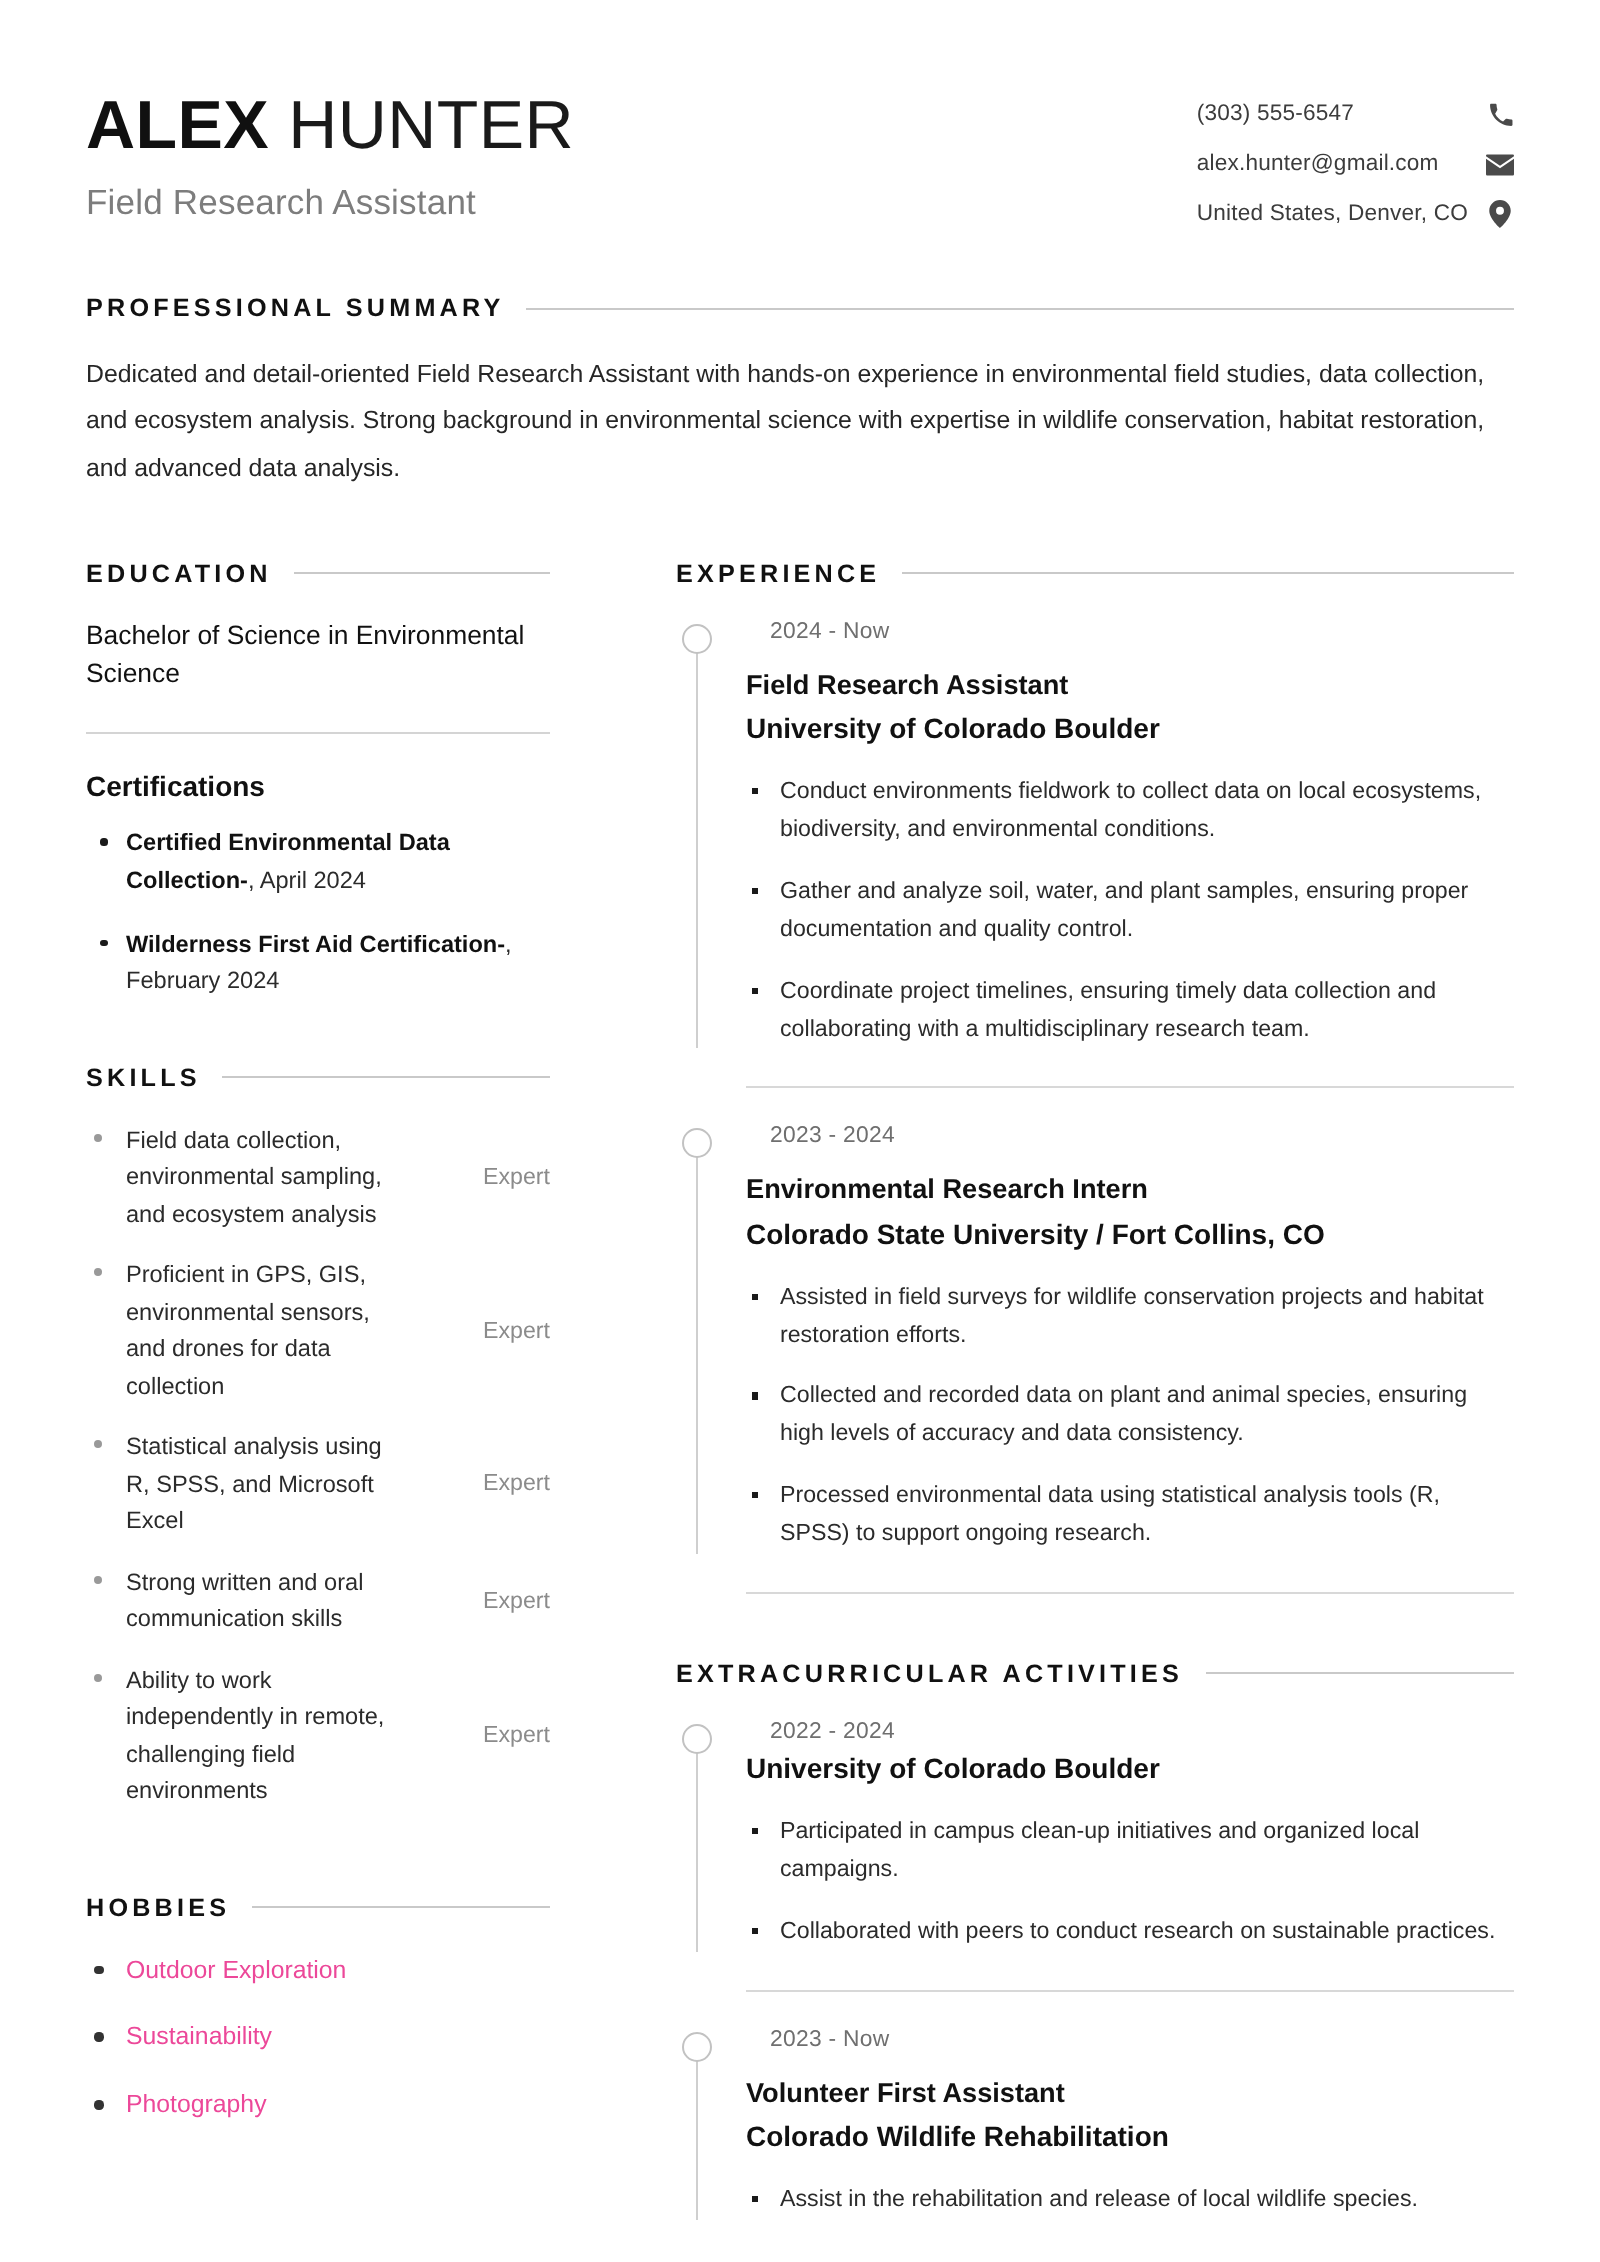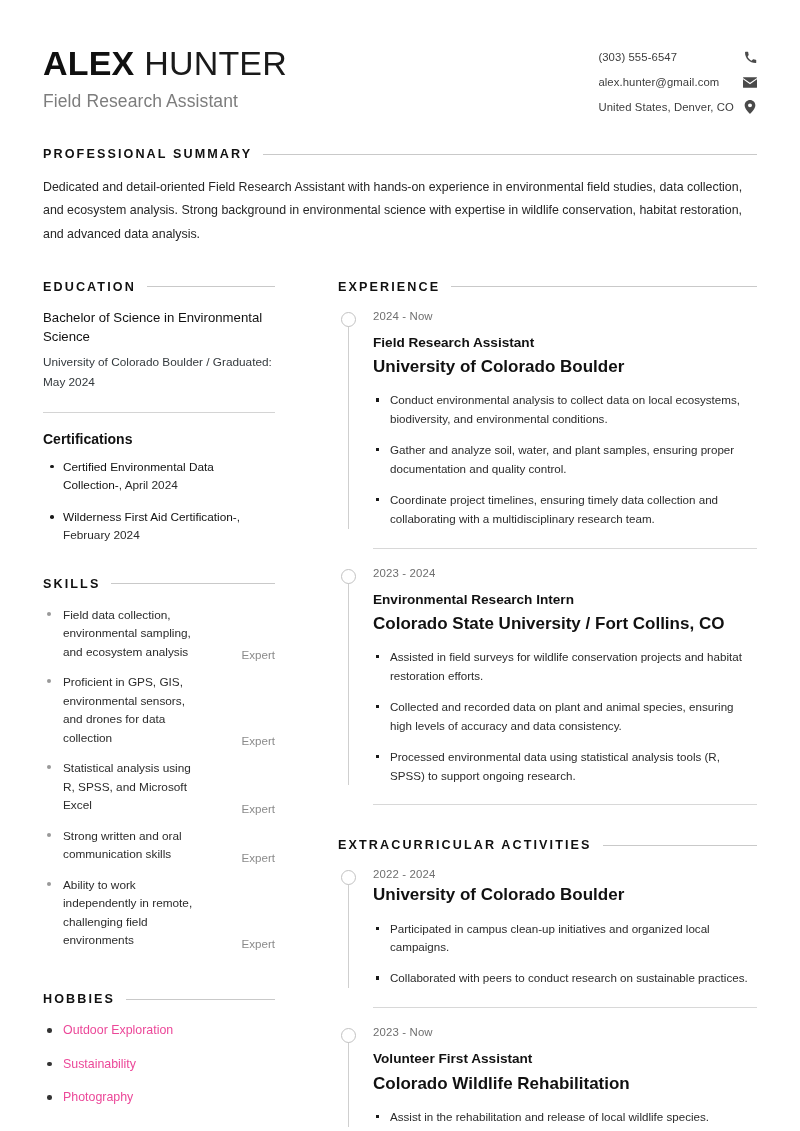--- a/index.html
+++ b/index.html
@@ -134,26 +134,26 @@
   }
   ul.cert-list li:last-child { margin-bottom: 0; }
   ul.cert-list li::before {
     content: "";
     position: absolute;
     left: 7px; top: 7px;
     width: 3.5px; height: 3.5px;
     border-radius: 50%;
     background: #1a1a1a;
   }
-  ul.cert-list li .cname { font-weight: 400; color: #111; }
+  ul.cert-list li .cname { font-weight: 700; color: #111; }
 
   
   .skill-row {
     display: flex;
-    align-items: flex-end;
+    align-items: center;
     justify-content: space-between;
     gap: 11px;
     margin-bottom: 12px;
   }
   .skill-row:last-child { margin-bottom: 0; }
   .skill-name {
     position: relative;
     padding-left: 20px;
     font-size: 11.8px;
     line-height: 1.57;
@@ -217,31 +217,32 @@
     bottom: 0;
     width: 1.3px;
     background: #cfcfcf;
     z-index: 1;
   }
   .tl-date {
     font-size: 11.4px;
     color: #6f6f6f;
     letter-spacing: 0.15px;
     padding-top: 1px;
+    margin-left: 12px;
   }
   .tl-role {
     margin-top: 11px;
     font-size: 13.6px;
     font-weight: 700;
     color: #111;
     line-height: 1.42;
   }
   .tl-org {
     margin-top: 3px;
-    font-size: 17px;
+    font-size: 14px;
     font-weight: 700;
     color: #111;
     line-height: 1.42;
   }
   ul.tl-bullets {
     list-style: none;
     margin-top: 12px;
   }
   ul.tl-bullets li {
     position: relative;
@@ -320,21 +321,20 @@
   <div class="cols">
 
     <div class="col-left">
 
       <div class="block">
         <div class="sec-head">
           <span class="label">EDUCATION</span>
           <span class="rule"></span>
         </div>
         <div class="edu-degree">Bachelor of Science in Environmental Science</div>
-        <div class="edu-meta">University of Colorado Boulder / Graduated: May 2024</div>
 
         <div class="divider"></div>
 
         <div class="sub-head">Certifications</div>
         <ul class="cert-list">
           <li>
             <span class="cname">Certified Environmental Data Collection-</span><span>, April 2024</span>
           </li>
           <li>
             <span class="cname">Wilderness First Aid Certification-</span><span>, February 2024</span>
@@ -392,21 +392,21 @@
         </div>
 
         <div class="timeline">
           <div class="tl-item">
             <span class="tl-marker"></span>
             <span class="tl-line"></span>
             <div class="tl-date">2024 - Now</div>
             <div class="tl-role">Field Research Assistant</div>
             <div class="tl-org">University of Colorado Boulder</div>
             <ul class="tl-bullets">
-              <li>Conduct environmental analysis to collect data on local ecosystems, biodiversity, and environmental conditions.</li>
+              <li>Conduct environments fieldwork to collect data on local ecosystems, biodiversity, and environmental conditions.</li>
               <li>Gather and analyze soil, water, and plant samples, ensuring proper documentation and quality control.</li>
               <li>Coordinate project timelines, ensuring timely data collection and collaborating with a multidisciplinary research team.</li>
             </ul>
           </div>
 
           <div class="tl-sep"></div>
 
           <div class="tl-item">
             <span class="tl-marker"></span>
             <span class="tl-line"></span>

